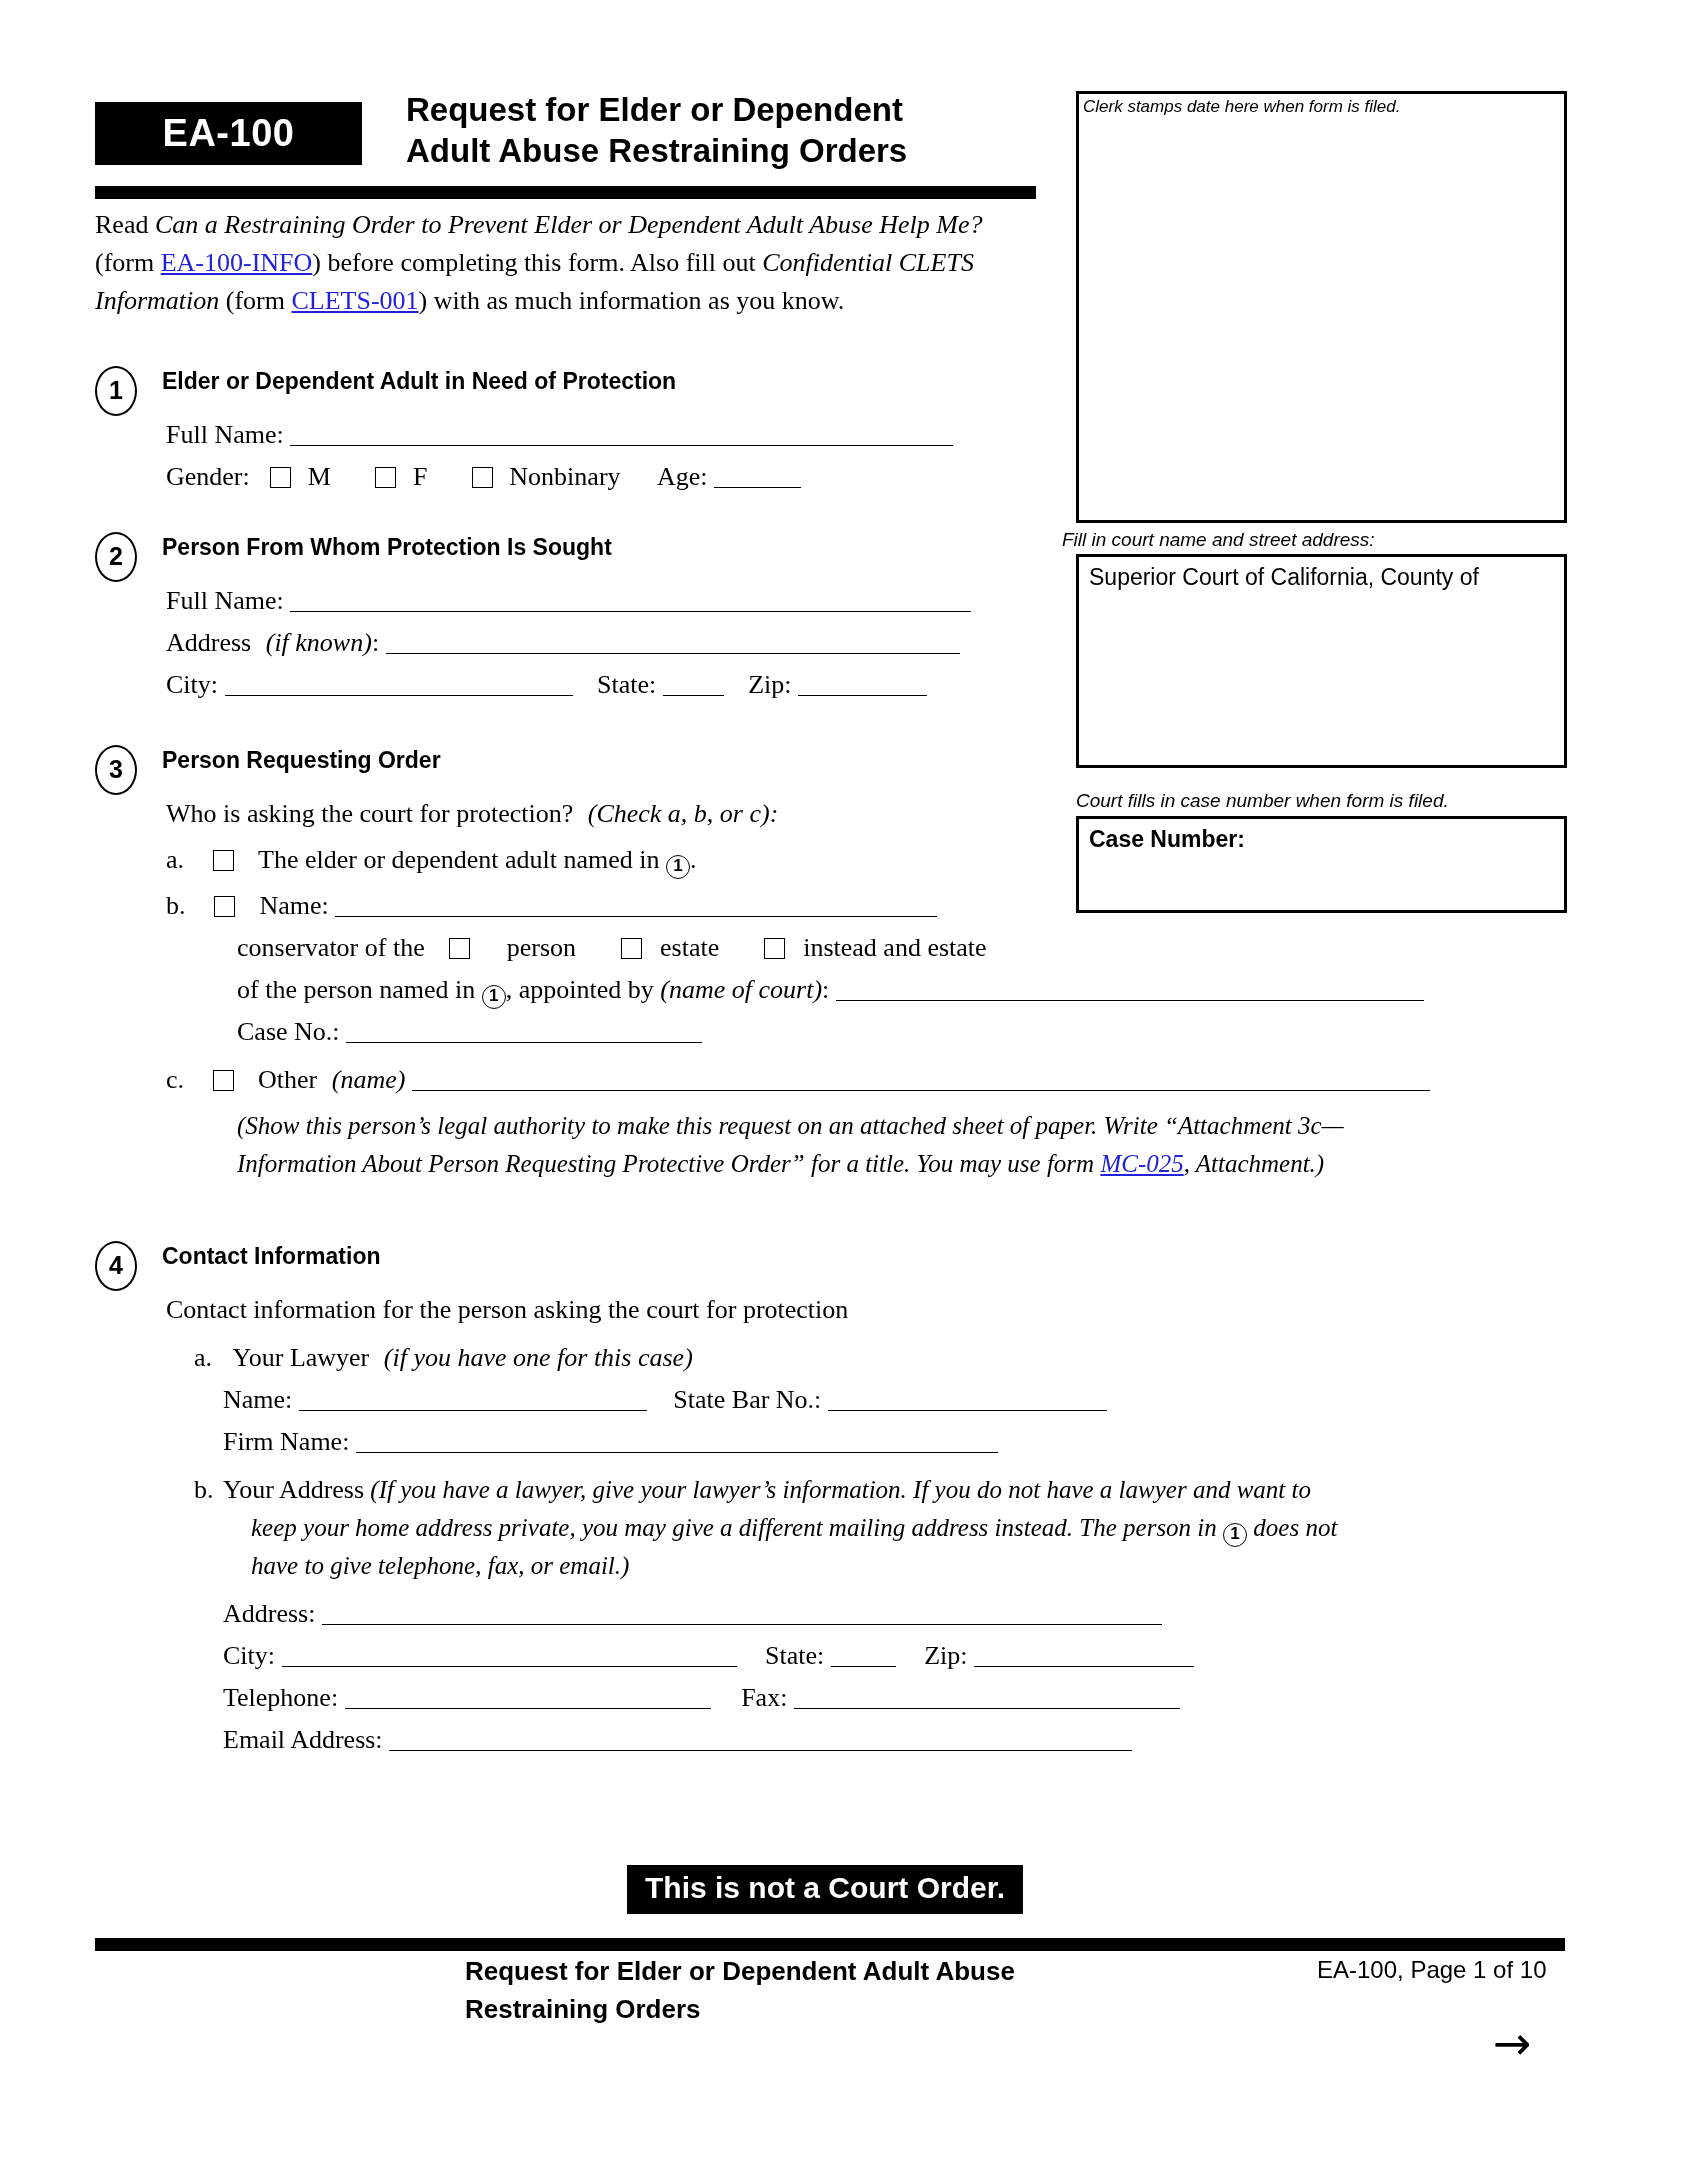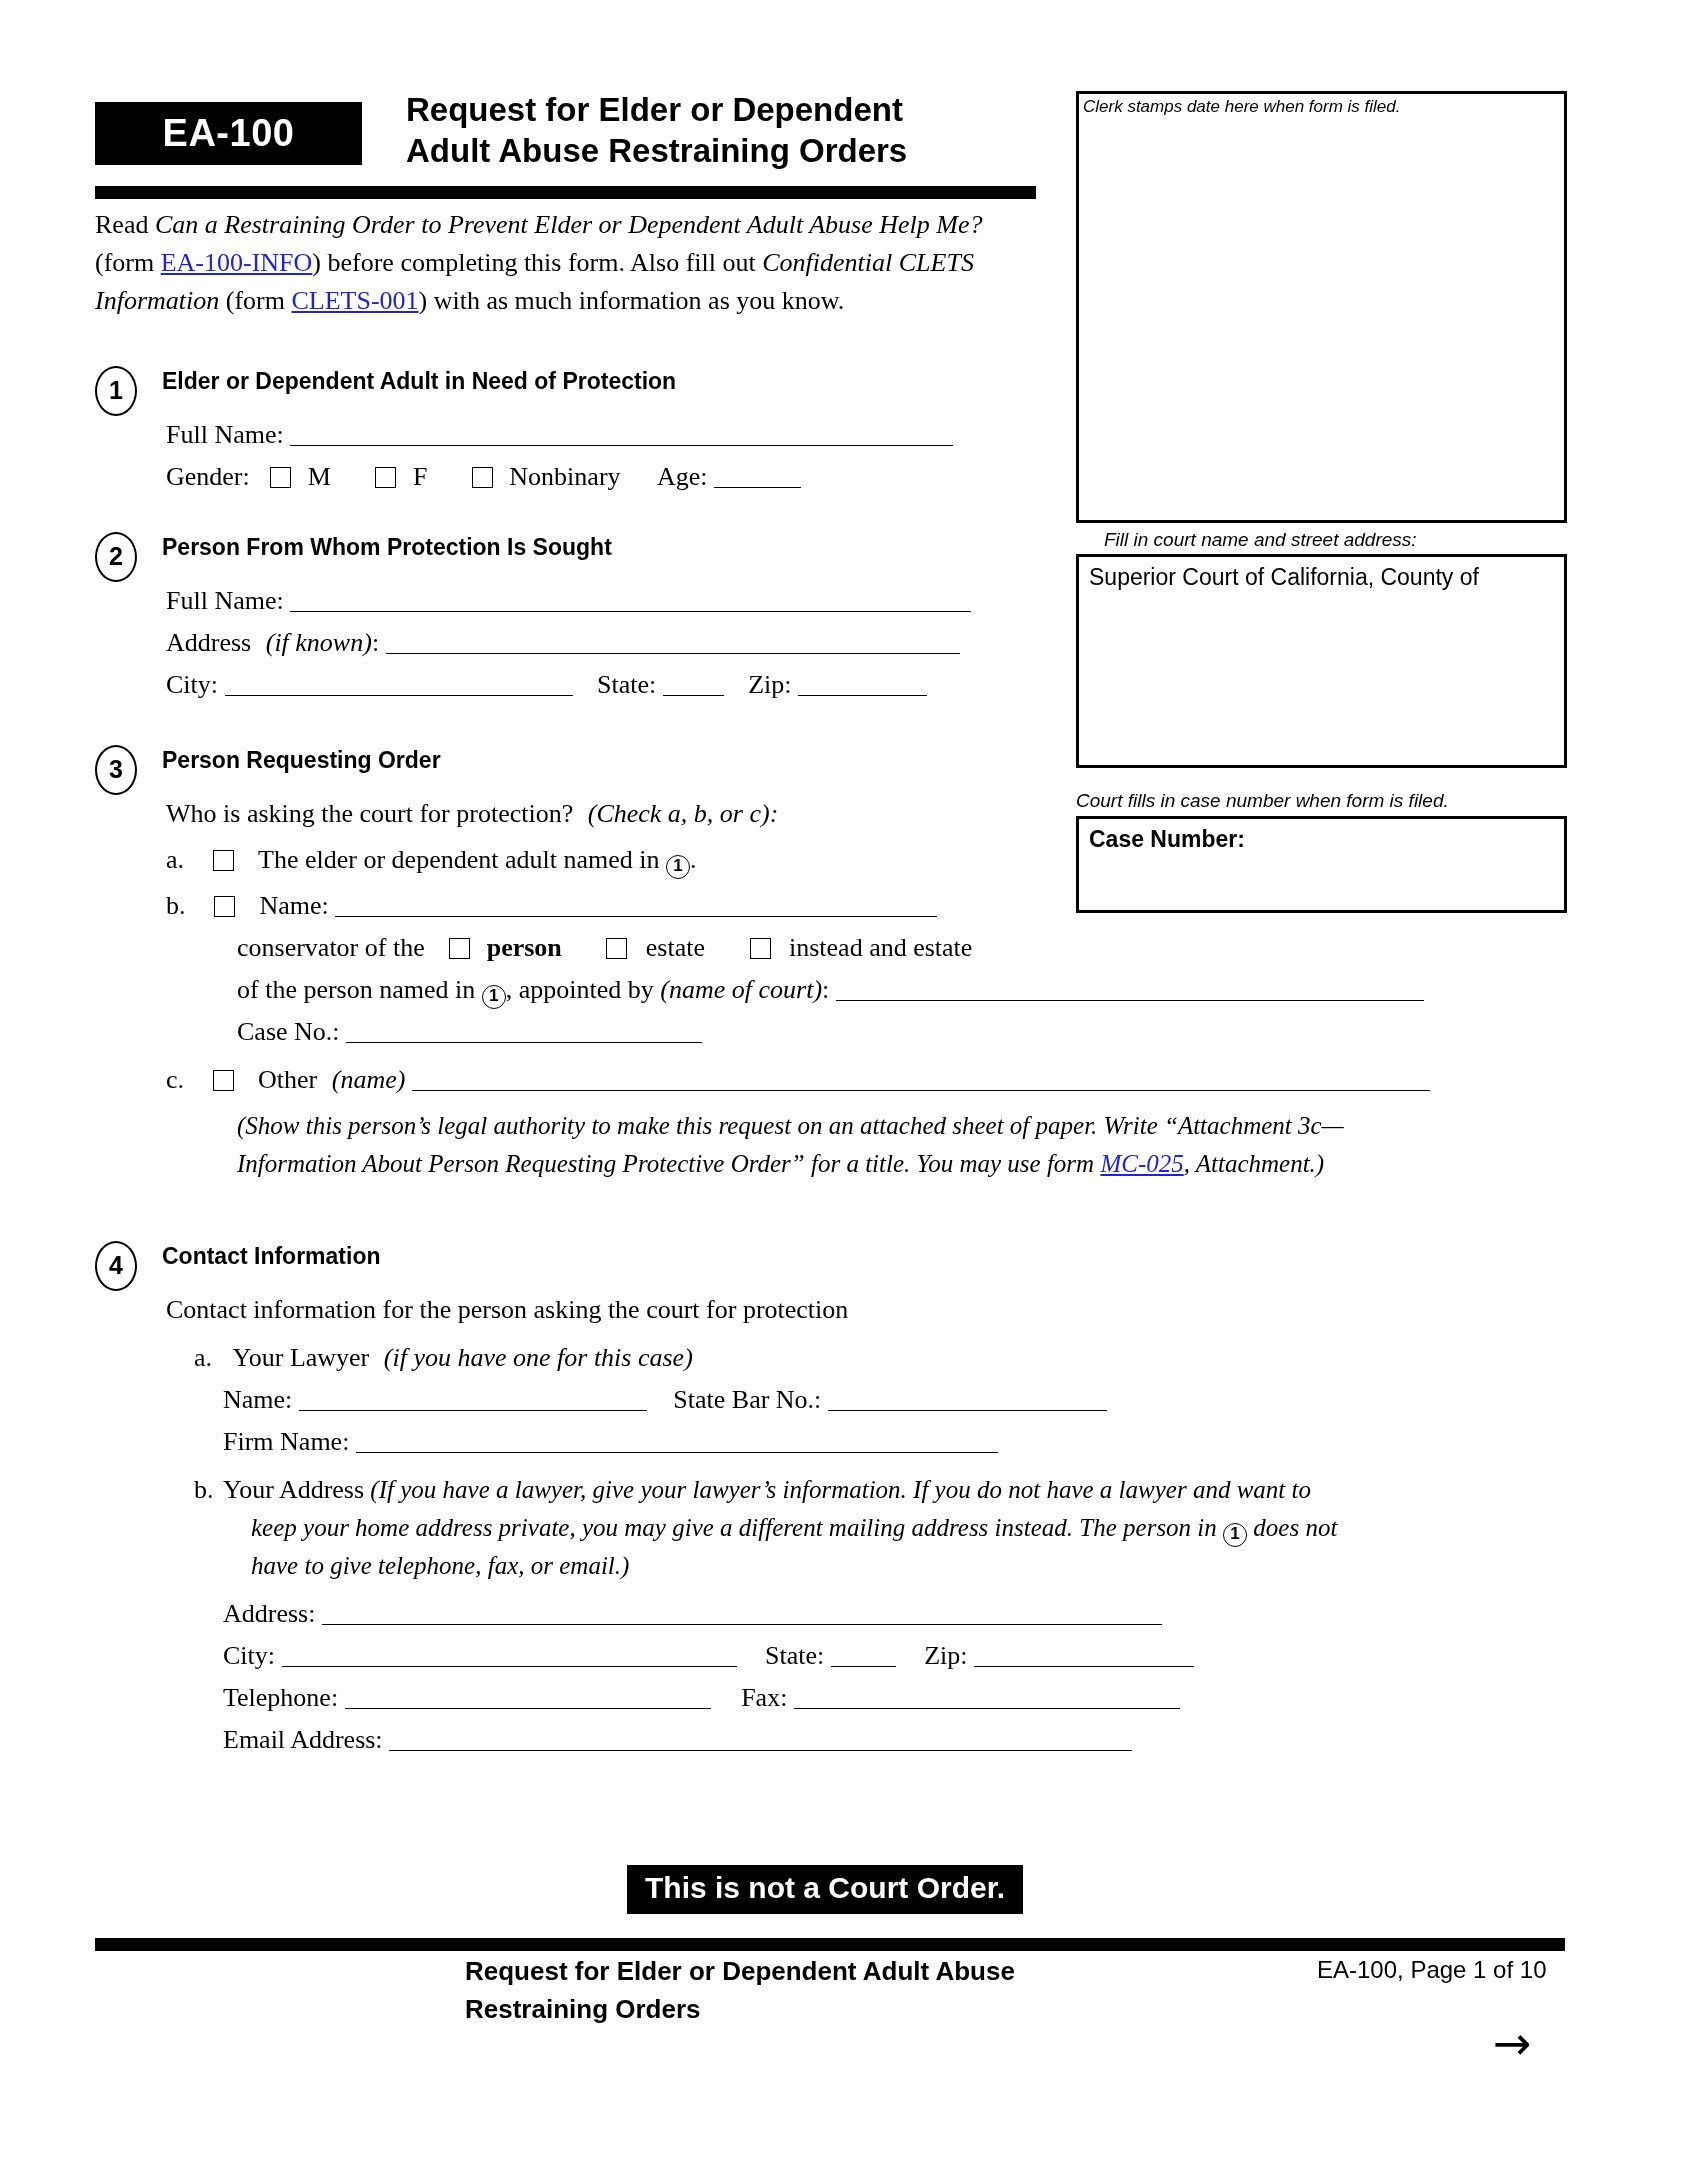--- a/index.html
+++ b/index.html
@@ -88,21 +88,21 @@
     position:absolute; left:1083px; top:97px; width:475px;
     font-family:"Liberation Sans", sans-serif;
     font-style:italic; font-size:17px;
   }
   #clerk-box {
     position:absolute; left:1076px; top:91px;
     width:485px; height:426px;
     border:3px solid #000; background:#fff;
   }
   #court-caption {
-    position:absolute; left:1104px; top:529px; width:495px;
+    position:absolute; left:1062px; top:529px; width:495px;
     font-family:"Liberation Sans", sans-serif;
     font-style:italic; font-size:19px;
   }
   #court-box {
     position:absolute; left:1076px; top:554px;
     width:485px; height:208px;
     border:3px solid #000; background:#fff;
   }
   #court-box-label {
     position:absolute; left:10px; top:7px;
@@ -268,21 +268,21 @@
       <div class="row" style="margin-top:4px;">
         <span>b.</span>
         <span class="cbx" style="margin-left:22px;"></span>
         <span style="margin-left:16px;">Name:</span>
         <span class="fill" style="width:602px;"></span>
       </div>
 
       <div class="row" style="margin-left:71px;">
         <span>conservator of the</span>
         <span class="cbx" style="margin-left:18px;"></span>
-        <span style="margin-left:8px;font-weight:bold;">person</span>
+        <span style="margin-left:28px;">person</span>
         <span class="cbx" style="margin-left:38px;"></span>
         <span style="margin-left:10px;">estate</span>
         <span class="cbx" style="margin-left:38px;"></span>
         <span style="margin-left:10px;">instead and estate</span>
       </div>
 
       <div class="row" style="margin-left:71px;">
         <span>of the person named in </span><span class="circnum">1</span><span>, appointed by </span><span class="ital">(name of court)</span><span>:</span>
         <span class="fill" style="width:588px;"></span>
       </div>

